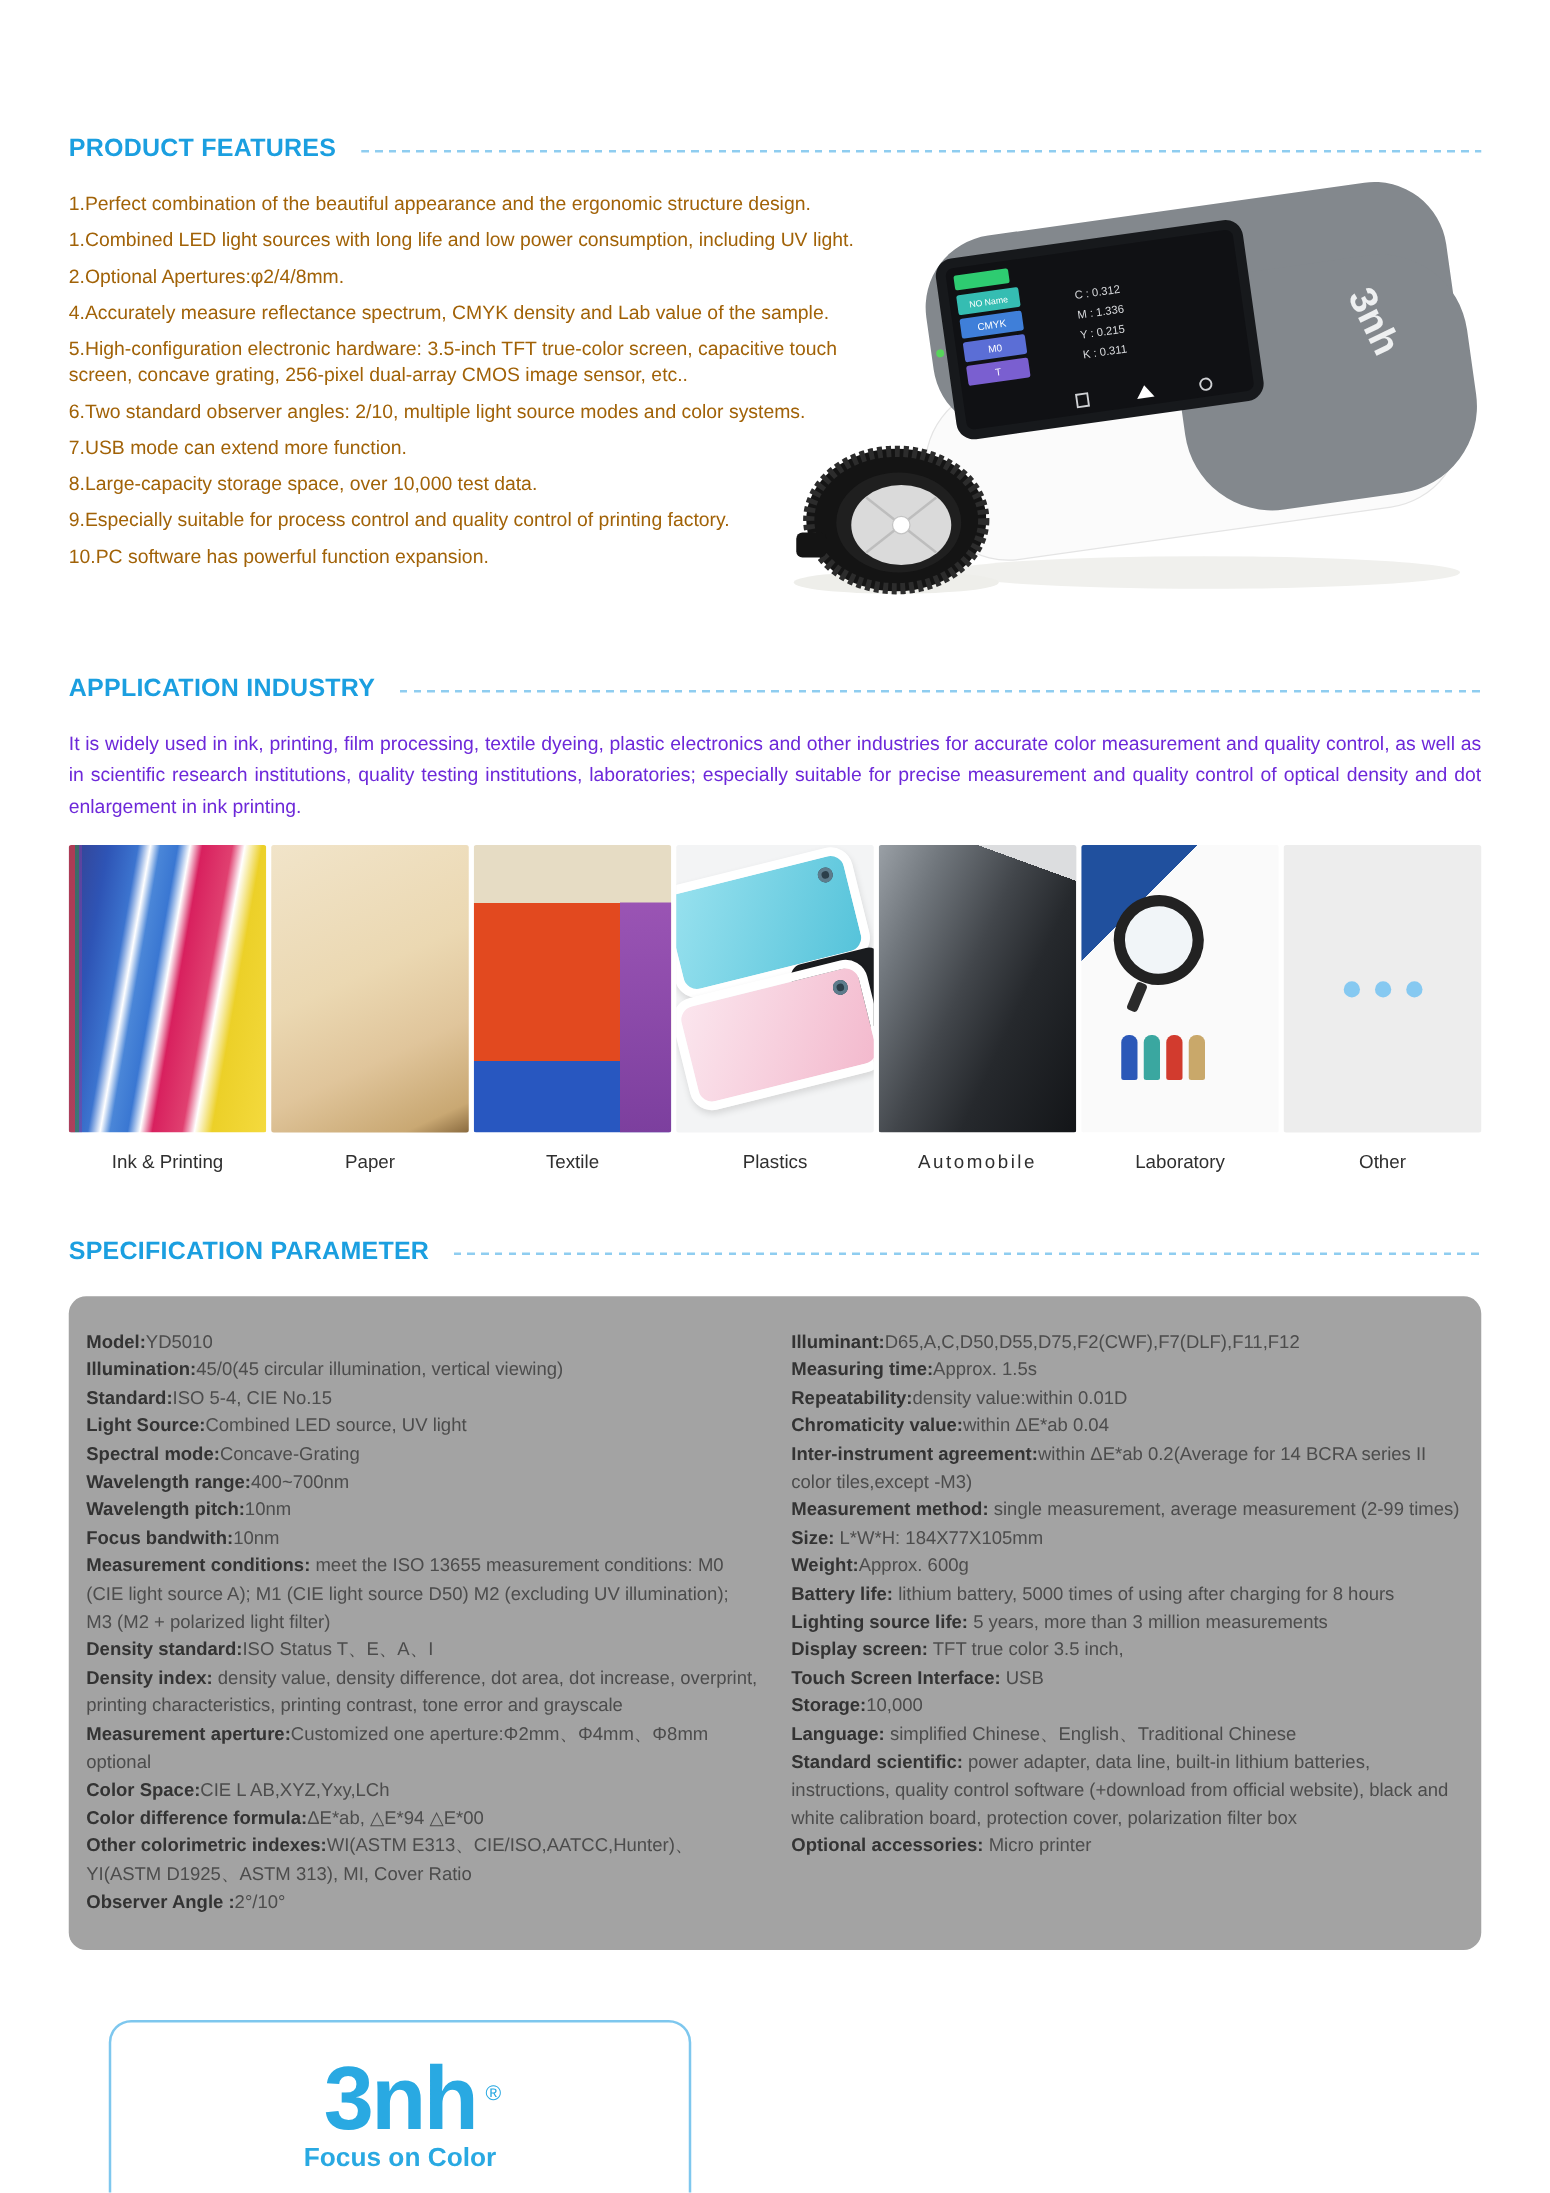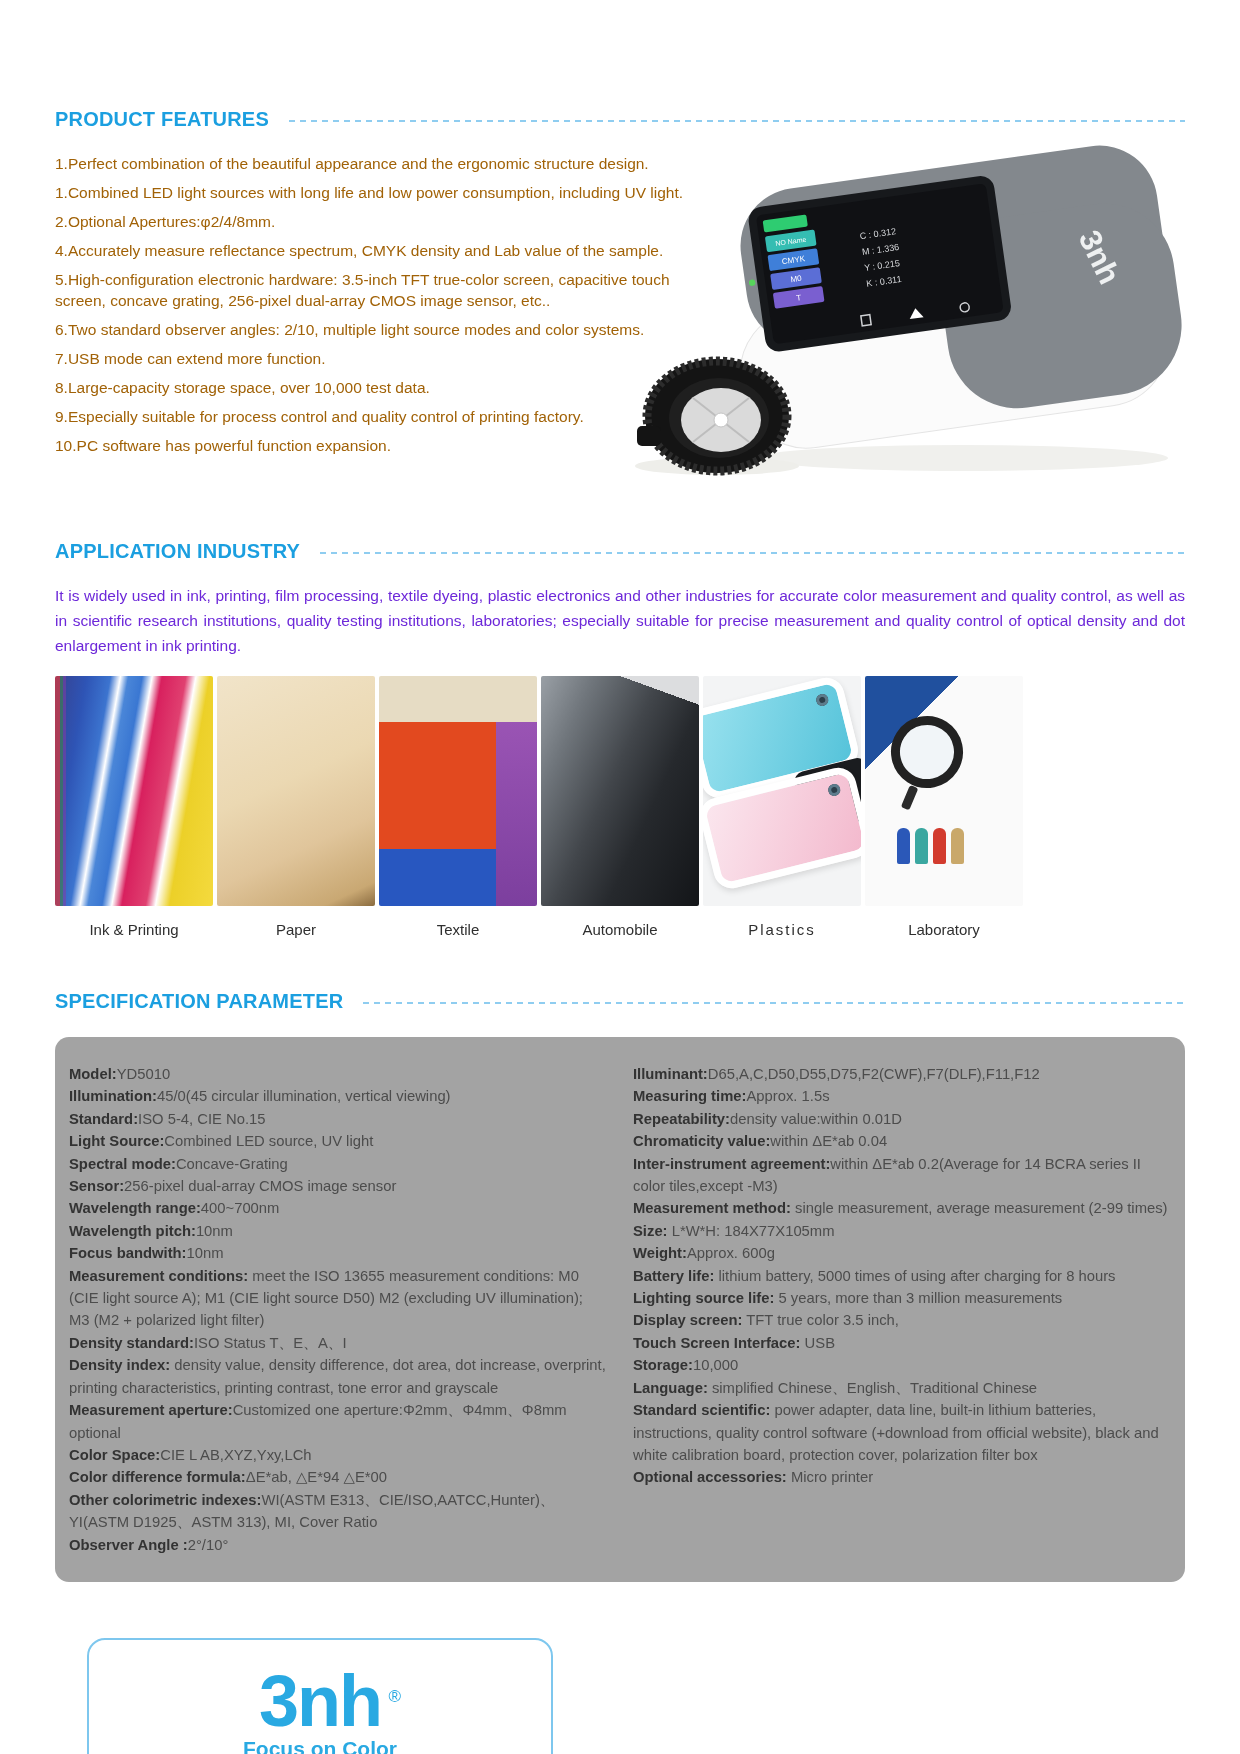--- a/index.html
+++ b/index.html
@@ -145,59 +145,66 @@
       </figure>
       <figure>
         <div class="tile paper"></div>
         <figcaption>Paper</figcaption>
       </figure>
       <figure>
         <div class="tile textile"></div>
         <figcaption>Textile</figcaption>
       </figure>
       <figure>
-        <div class="tile auto"></div>
-        <figcaption>Automobile</figcaption>
-      </figure>
-      <figure>
         <div class="tile plastics">
           <div class="phone cyan"></div>
           <div class="phone-dark"></div>
           <div class="phone pink"></div>
         </div>
         <figcaption>Plastics</figcaption>
+      </figure>
+      <figure>
+        <div class="tile auto"></div>
+        <figcaption>Automobile</figcaption>
       </figure>
       <figure>
         <div class="tile lab">
           <div class="mag"></div>
           <div class="tubes">
             <span class="tube-blue"></span>
               <span class="tube-teal"></span>
               <span class="tube-red"></span>
               <span class="tube-tan"></span>
           </div>
         </div>
         <figcaption>Laboratory</figcaption>
+      </figure>
+      <figure>
+        <div class="tile other">
+            <i></i>
+            <i></i>
+            <i></i>
+          </div>
+        <figcaption>Other</figcaption>
       </figure>
     </div>
   </section>
 
   <section class="sec3">
     <header class="sec-head">
       <h2>SPECIFICATION PARAMETER</h2>
       <div class="dash"></div>
     </header>
     <div class="spec-box">
       <div class="spec-col">
         <p><b>Model:</b><span>YD5010</span></p>
         <p><b>Illumination:</b><span>45/0(45 circular illumination, vertical viewing)</span></p>
         <p><b>Standard:</b><span>ISO 5-4, CIE No.15</span></p>
         <p><b>Light Source:</b><span>Combined LED source, UV light</span></p>
         <p><b>Spectral mode:</b><span>Concave-Grating</span></p>
-        <p><b>Sensor:</b><span>256-pixel dual-array CMOS image sensor</span></p>
         <p><b>Wavelength range:</b><span>400~700nm</span></p>
         <p><b>Wavelength pitch:</b><span>10nm</span></p>
         <p><b>Focus bandwith:</b><span>10nm</span></p>
         <p><b>Measurement conditions:</b><span> meet the ISO 13655 measurement conditions: M0 (CIE light source A); M1 (CIE light source D50) M2 (excluding UV illumination); M3 (M2 + polarized light filter)</span></p>
         <p><b>Density standard:</b><span>ISO Status T、E、A、I</span></p>
         <p><b>Density index:</b><span> density value, density difference, dot area, dot increase, overprint, printing characteristics, printing contrast, tone error and grayscale</span></p>
         <p><b>Measurement aperture:</b><span>Customized one aperture:Φ2mm、Φ4mm、Φ8mm optional</span></p>
         <p><b>Color Space:</b><span>CIE L AB,XYZ,Yxy,LCh</span></p>
         <p><b>Color difference formula:</b><span>ΔE*ab, △E*94 △E*00</span></p>
         <p><b>Other colorimetric indexes:</b><span>WI(ASTM E313、CIE/ISO,AATCC,Hunter)、YI(ASTM D1925、ASTM 313), MI, Cover Ratio</span></p>

